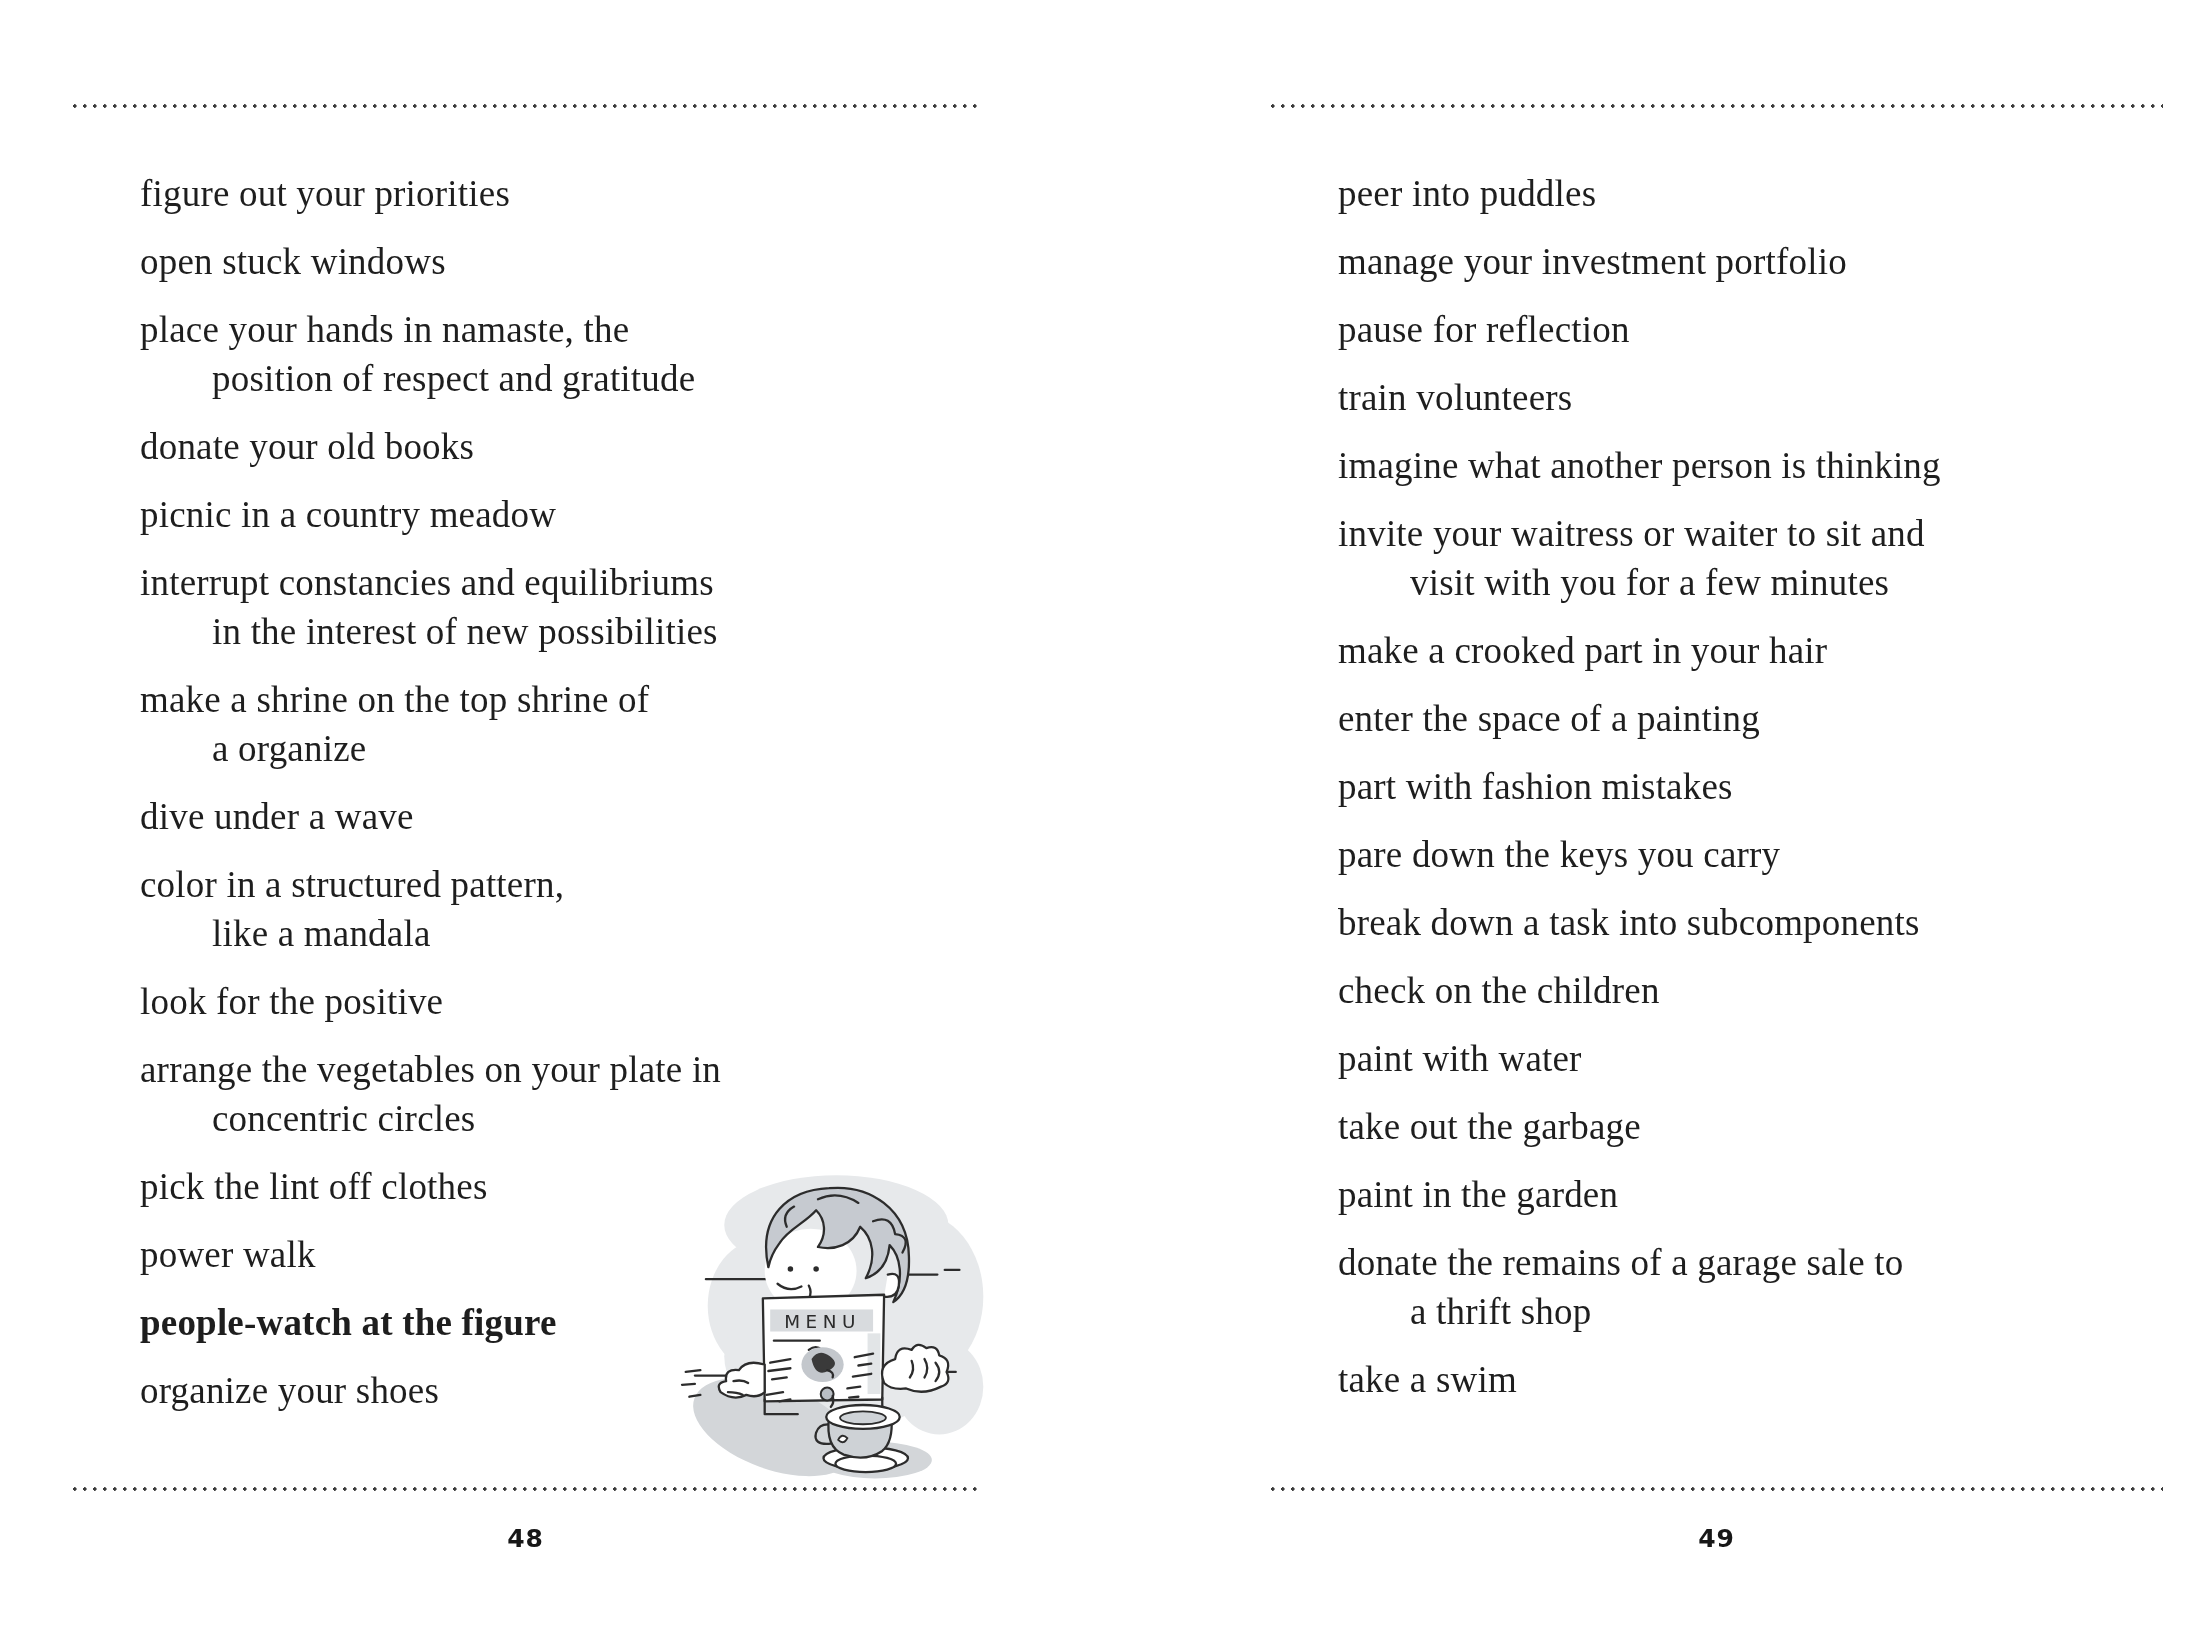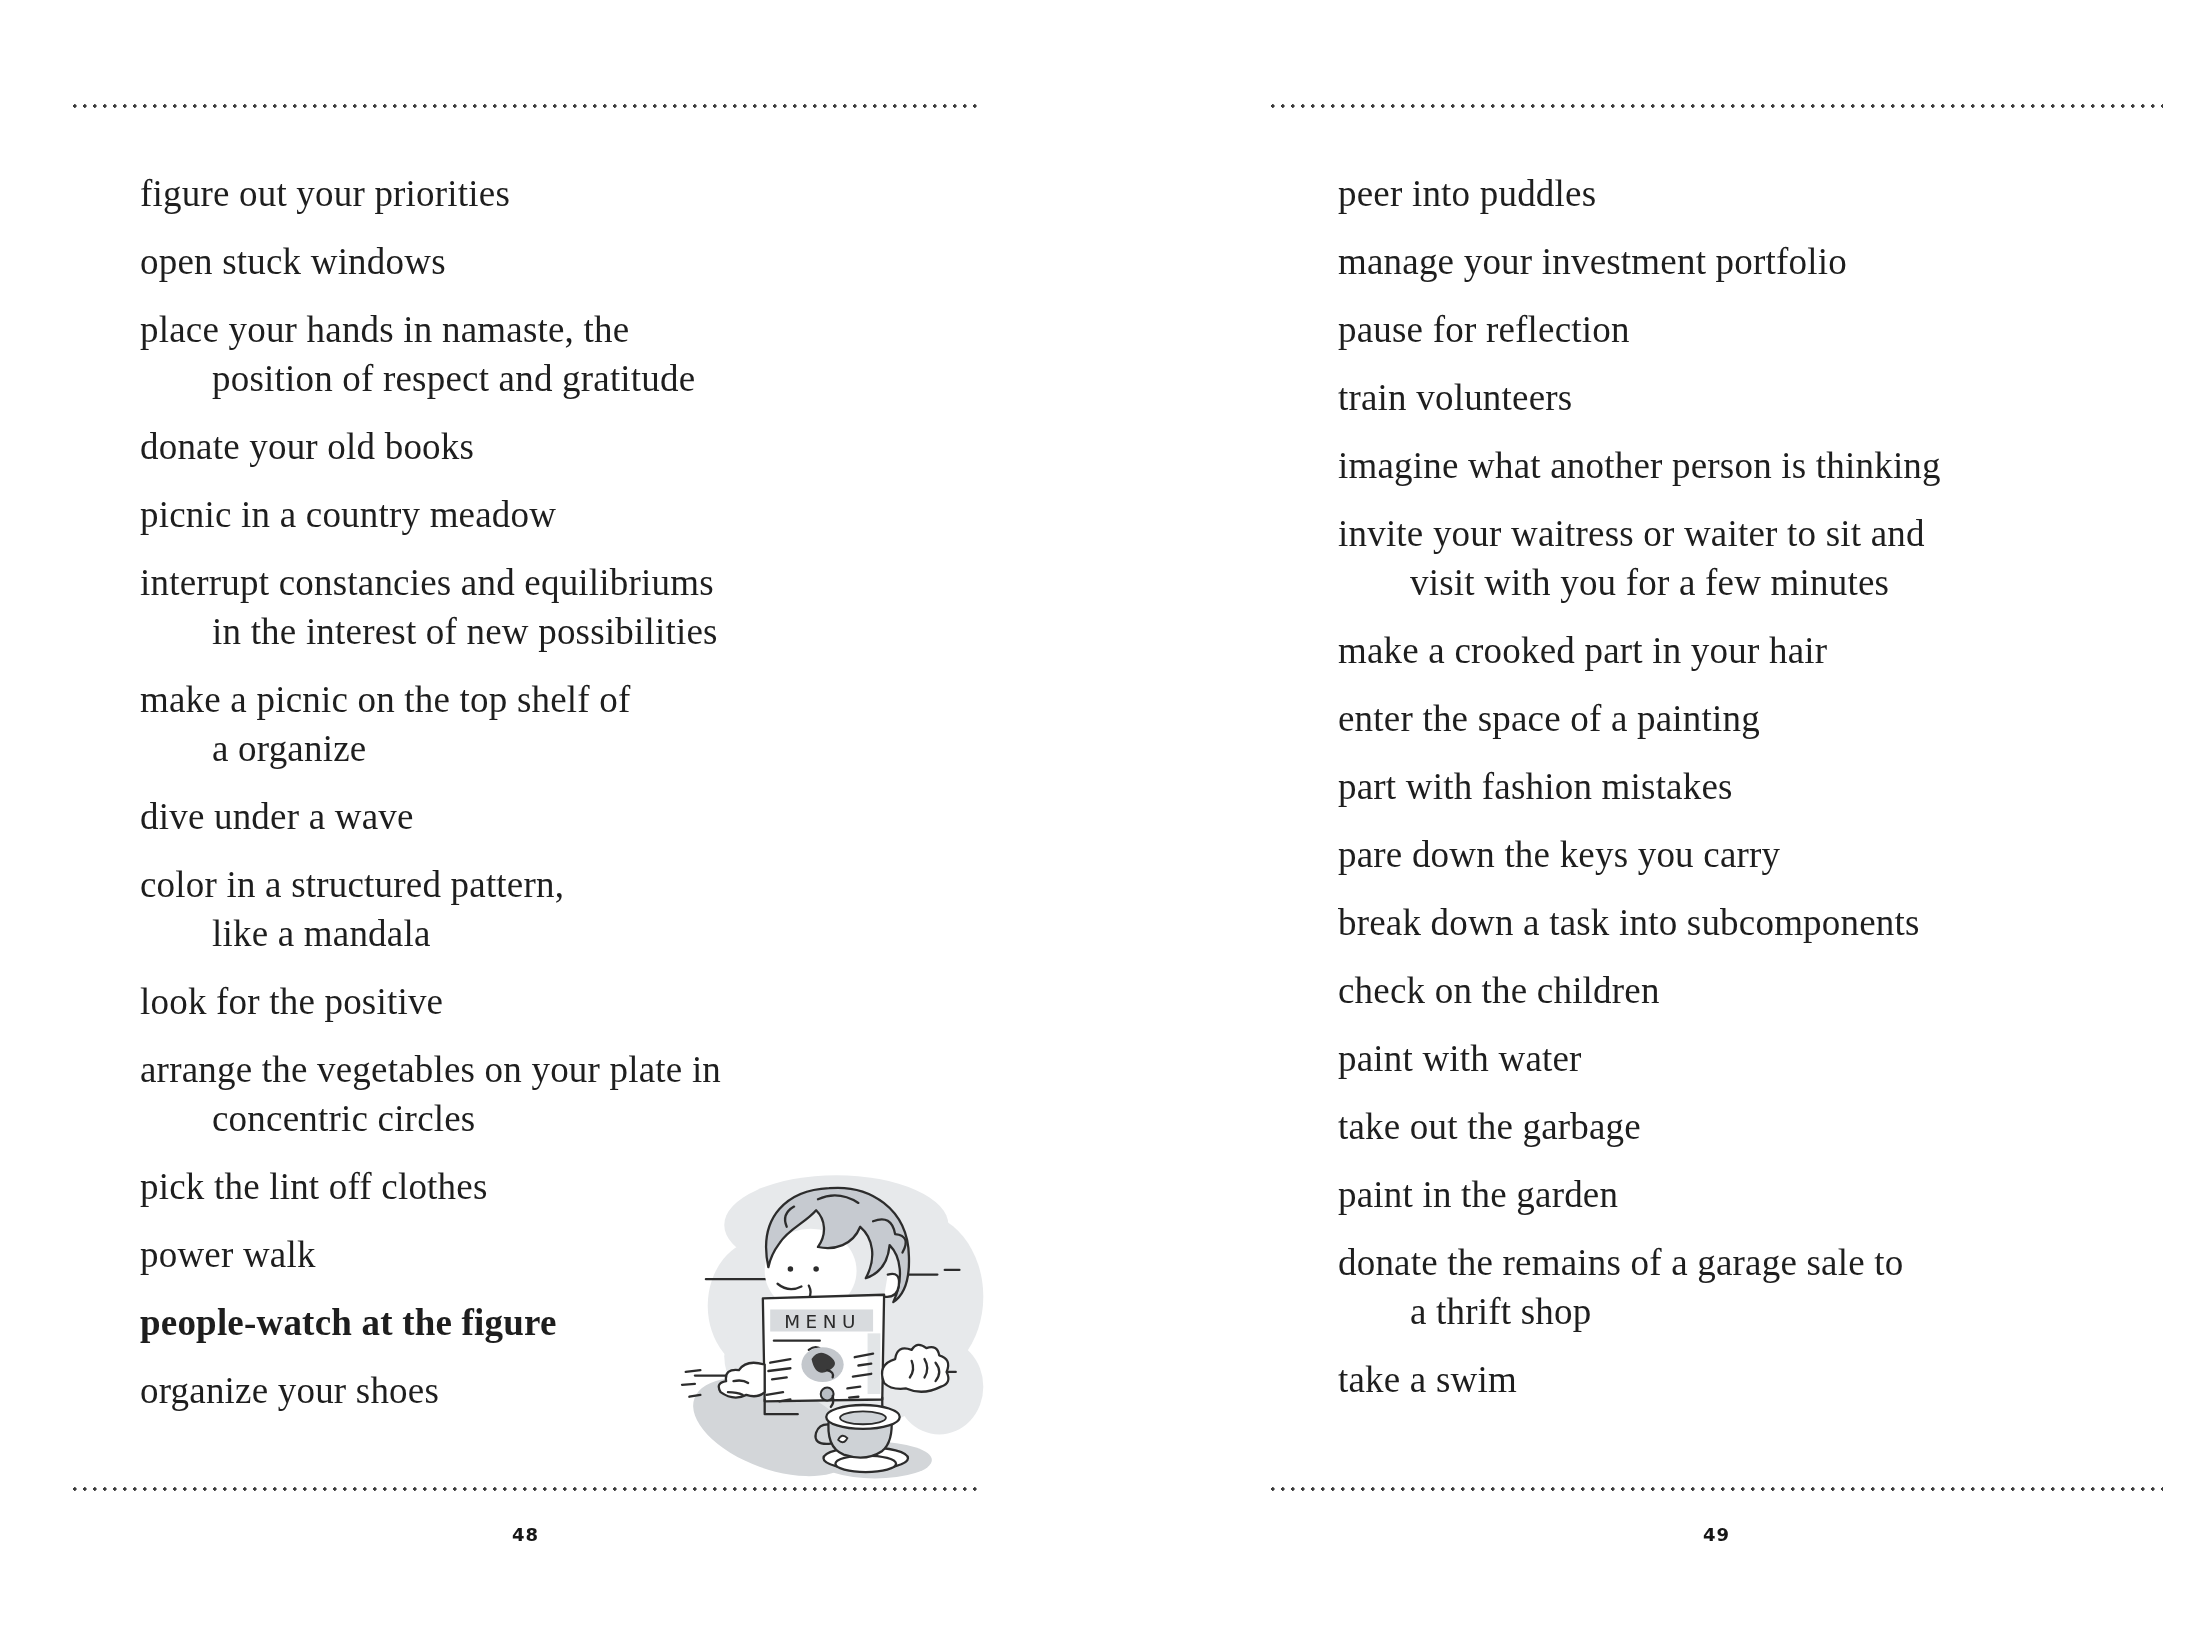--- a/index.html
+++ b/index.html
@@ -28,21 +28,21 @@
   .items { position: absolute; top: 169px; left: 68px; right: 0; }
   .item  { margin-bottom: 19px; }
   .item.bold .line { font-weight: 700; }
   .line  { font-size: 37px; line-height: 49px; white-space: nowrap; letter-spacing: 0.2px; }
   .line.cont { padding-left: 72px; }
 
   .page-number {
     position: absolute; top: 1524px; left: 0; width: 100%;
     text-align: center;
     font-family: "DejaVu Sans", sans-serif;
-    font-weight: 800; font-size: 18px; letter-spacing: 0.9px;
+    font-weight: 800; font-size: 25px; letter-spacing: 0.9px;
     color: #171717;
   }
 
   #illustration {
     position: absolute; left: 608px; top: 1168px;
     width: 309px; height: 316px;
   }
   svg .ink   { stroke: #2c2c2c; stroke-width: 2.5; fill: none; stroke-linecap: round; stroke-linejoin: round; }
   svg .inkf  { stroke: #2c2c2c; stroke-width: 2.5; stroke-linecap: round; stroke-linejoin: round; }
 </style>
@@ -68,21 +68,21 @@
           <div class="line">donate your old books</div>
         </div>
         <div class="item">
           <div class="line">picnic in a country meadow</div>
         </div>
         <div class="item">
           <div class="line">interrupt constancies and equilibriums</div>
           <div class="line cont">in the interest of new possibilities</div>
         </div>
         <div class="item">
-          <div class="line">make a picnic on the top shelf of</div>
+          <div class="line">make a shrine on the top shrine of</div>
           <div class="line cont">a organize</div>
         </div>
         <div class="item">
           <div class="line">dive under a wave</div>
         </div>
         <div class="item">
           <div class="line">color in a structured pattern,</div>
           <div class="line cont">like a mandala</div>
         </div>
         <div class="item">

